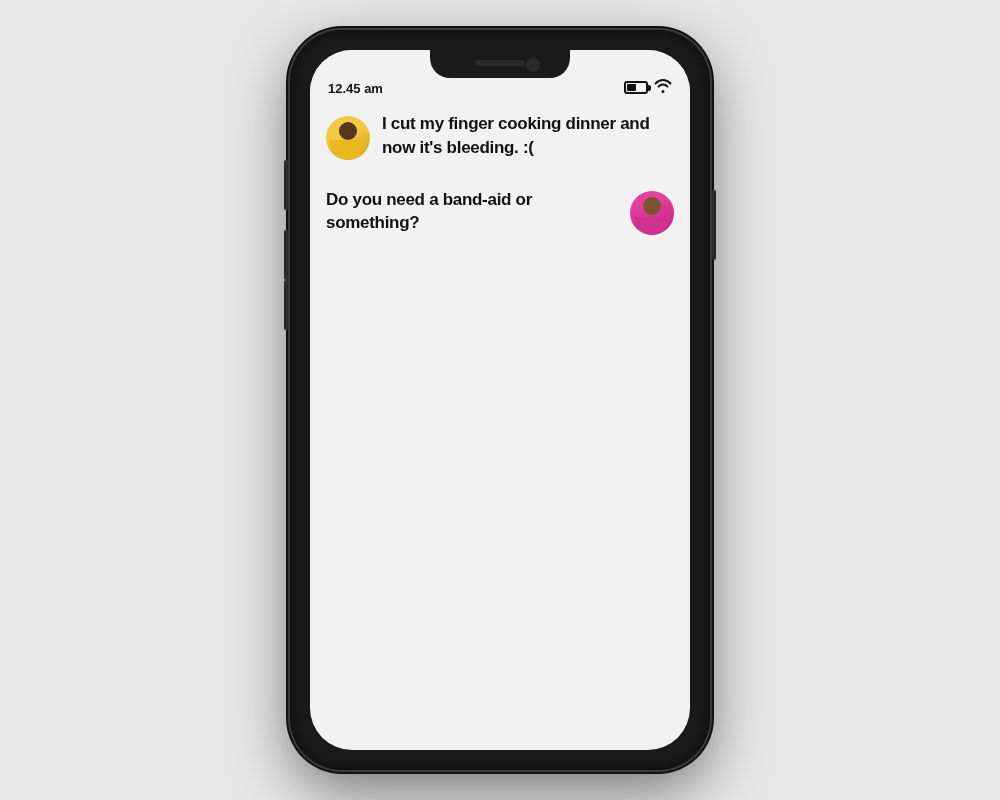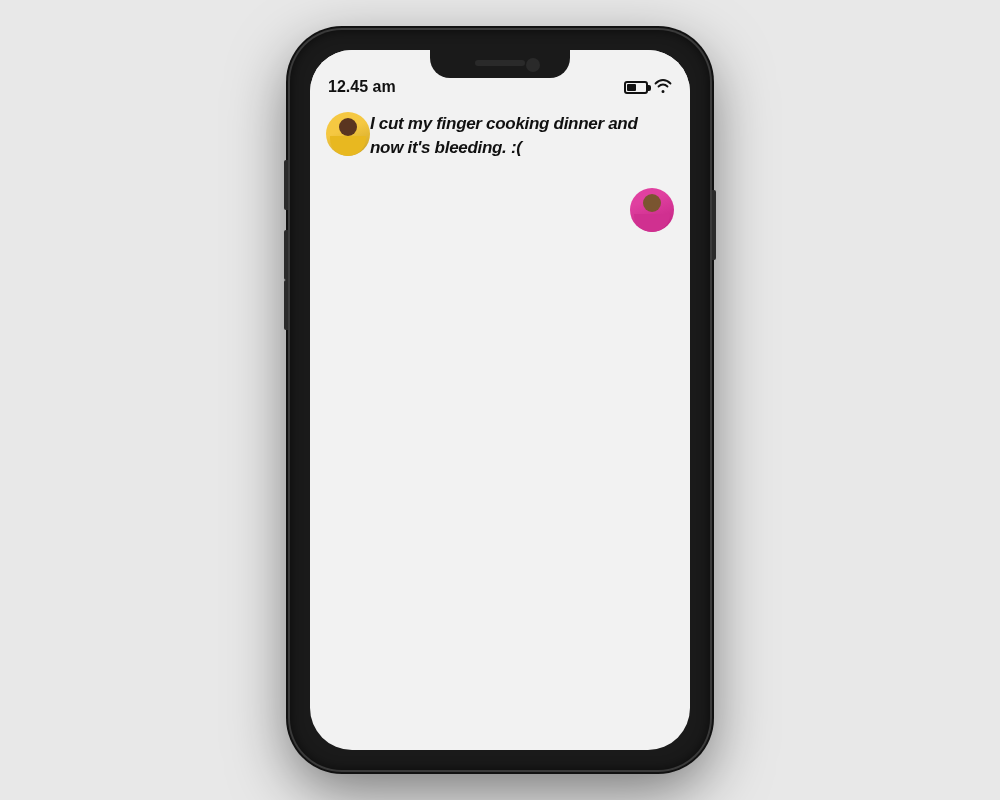--- a/index.html
+++ b/index.html
@@ -105,21 +105,21 @@
       top: 10px;
       left: 50%;
       transform: translateX(-50%);
       width: 50px;
       height: 6px;
       background: #2a2a2a;
       border-radius: 3px;
     }
 
     .status-time {
-      font-size: 16px;
+      font-size: 13px;
       font-weight: 700;
       color: #111;
       z-index: 1;
     }
 
     .status-icons {
       display: flex;
       align-items: center;
       gap: 6px;
       z-index: 1;
@@ -171,23 +171,22 @@
       flex: 1;
       padding: 10px 16px 20px;
       display: flex;
       flex-direction: column;
       gap: 28px;
       overflow-y: auto;
     }
 
     .message-row {
       display: flex;
-      align-items: flex-start;
-      gap: 0;
-      font-style: italic;
+      align-items: flex-end;
+      gap: 12px;
     }
 
     .message-row.right {
       flex-direction: row-reverse;
       padding-right: 0;
     }
 
     .avatar {
       width: 44px;
       height: 44px;
@@ -331,18 +330,19 @@
 
     <div class="chat-area">
 
       <div class="message-row">
         <div class="avatar avatar-1"></div>
         <div class="message-text">I cut my finger cooking dinner and now it's bleeding. :(</div>
       </div>
 
       <div class="message-row right">
         <div class="avatar avatar-2"></div>
+        <div class="message-text">Do you need a band-aid or something?</div>
       </div>
 
 
     </div>
   </div>
 </div>
 
 </body></html>

